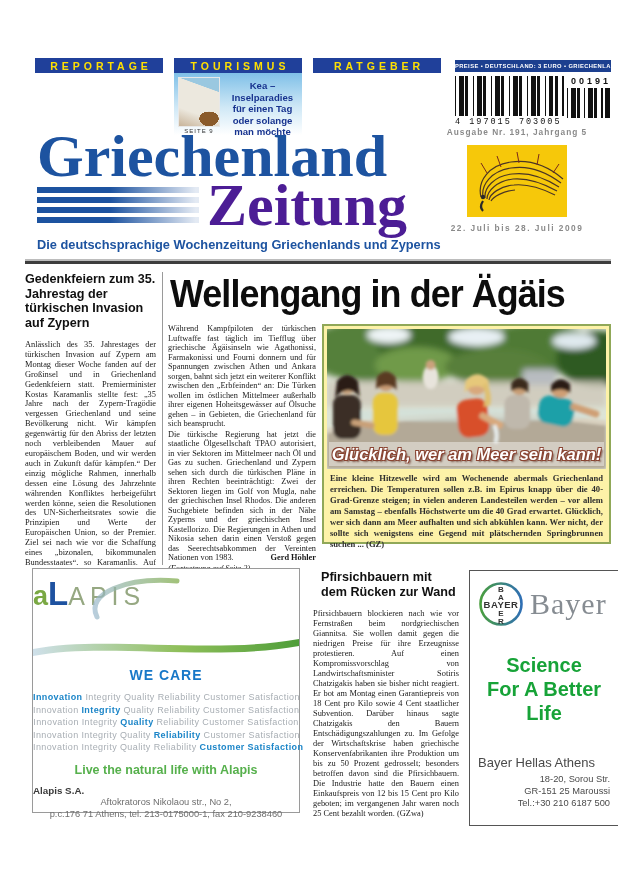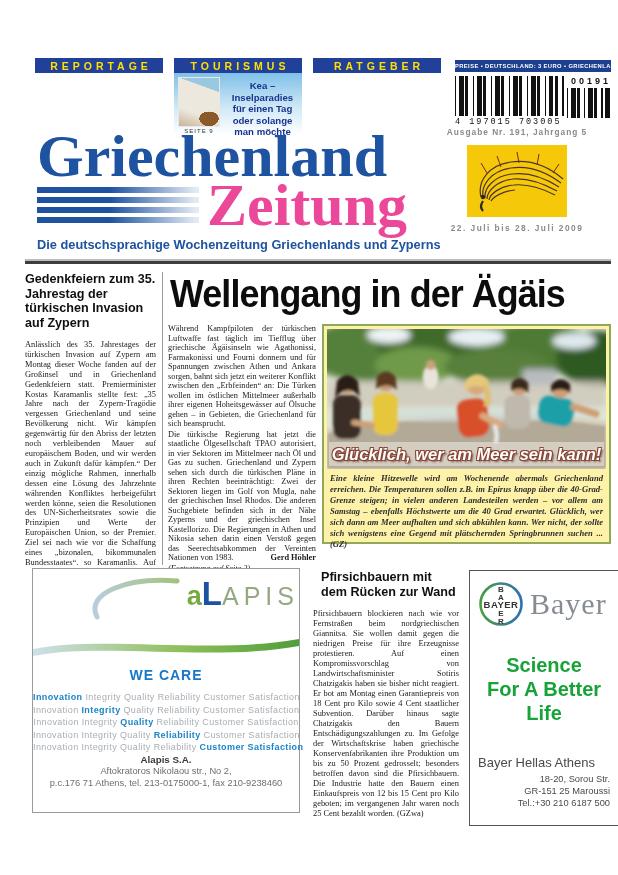--- a/index.html
+++ b/index.html
@@ -62,21 +62,21 @@
     font-family:"Liberation Serif", serif; font-weight:bold; color:#1d53a0;
     font-size:60px; line-height:58px; letter-spacing:0px; margin-left:12px;
   }
   .mh-line2 { display:flex; align-items:center; margin-left:12px; margin-top:-6px; }
   .mh-stripes { width:162px; margin-right:8px; }
   .mh-stripe {
     height:6px; margin:4px 0;
     background:linear-gradient(to right, #1d53a0 45%, rgba(29,83,160,0.12) 98%);
   }
   .mh-title2 {
-    font-family:"Liberation Serif", serif; font-weight:bold; color:#ec4899;
+    font-family:"Liberation Serif", serif; font-weight:bold; color:#4c1d95;
     font-size:60px; line-height:52px;text-align:center;
   }
   .mh-subtitle { color:#1d53a0; font-weight:bold; font-size:12.8px; margin:6px 0 0 12px; }
   .mh-right { position:absolute; right:0; top:0; width:152px; text-align:center; }
   .mh-issue { font-size:8.3px; font-weight:bold; color:#8a8a8a; letter-spacing:1px; white-space:nowrap; }
   .music-box { width:100px; height:72px; background:#f6c80a; margin:8px auto 6px auto; }
   .mh-date { font-size:8.3px; font-weight:bold; color:#8a8a8a; letter-spacing:1.5px; white-space:nowrap; }
   .rule { position:absolute; left:25px; top:259px; width:586px; border-top:2px solid #bcbcbc; border-bottom:3px solid #3d3d3d; height:3px; }
   
   .main { position:absolute; left:25px; top:270px; width:586px; height:295px; display:flex; }
@@ -103,38 +103,38 @@
     flex:1; background:#fdf2a8; border:2px solid #90a858; padding:3px; height:220px;
   }
   .photo-wrap { position:relative; width:100%; height:140px; overflow:hidden; }
   .overlay-caption {
     position:absolute; left:2px; right:2px; bottom:3px; height:24px;
     background:rgba(255,255,255,0.42); display:flex; align-items:center; justify-content:center;
     font-size:16.5px; font-weight:bold; font-style:italic; color:#fff; white-space:nowrap;
     text-shadow:1px 1px 0 #8a4432,-1px -1px 0 #8a4432,1px -1px 0 #8a4432,-1px 1px 0 #8a4432,2px 2px 2px rgba(90,40,25,.7);
   }
   .photo-caption {
-    font-family:"Liberation Serif", serif; font-style:italic; font-weight:bold;
+    font-family:"Liberation Serif", serif; font-weight:bold;
     font-size:8.6px; line-height:11px; color:#2e2e2e; text-align:justify; padding:4px 3px 0 3px;
   }
   
   .bottom { position:absolute; left:32px; top:568px; width:578px; display:flex; }
   .alapis-ad { width:268px; flex:none; border:1px solid #9a9a9a; background:#fff; height:245px; padding-top:6px; }
-  .alapis-logo { text-align:right; position:relative; height:58px; }
+  .alapis-logo { text-align:left; position:relative; height:58px; }
   .alapis-logo svg { position:absolute; left:34px; top:-2px; }
   .al-a { font-size:27px; color:#7aa843; font-weight:bold; }
   .al-l { font-size:33px; color:#1e52a0; font-weight:bold; }
   .al-apis { font-size:25px; color:#96a882; letter-spacing:5px; }
   .alapis-band { display:block; width:100%; height:24px; }
   .we-care { text-align:center; color:#1878c8; font-weight:bold; font-size:14px; letter-spacing:1px; margin:10px 0 8px 0; }
   .value-lines { text-align:center; }
   .value-line { font-size:9px; color:#a8aeb4; letter-spacing:0.4px; line-height:12.5px; white-space:nowrap; }
   .value-line b { color:#1b85c8; }
   .alapis-tagline { text-align:center; color:#56b04c; font-weight:bold; font-size:12.5px; margin:9px 0 8px 0; }
-  .alapis-company { text-align:center; color:#3a3a3a; font-weight:bold; font-size:9.8px; }
+  .alapis-company { color:#3a3a3a; font-weight:bold; font-size:9.8px; }
   .alapis-addr { text-align:center; color:#6e6e6e; font-size:9.3px; line-height:12px; }
   .peach-col { width:146px; flex:none; margin:2px 10px 0 13px; }
   .peach-head { font-size:12.6px; line-height:14.5px; font-weight:bold; color:#101010; margin-bottom:10px;margin-left:8px; }
   .peach-col .serif-body { font-size:8.4px; line-height:10px; }
   .bayer-ad { width:150px; flex:none; border:1px solid #555; background:#fff; height:256px; padding:10px 8px 0 8px; margin-top:2px; }
   .bayer-logo-row { display:flex; align-items:center; gap:6px; }
   .bayer-word { font-family:"Liberation Serif", serif; font-size:30px; color:#868c92; letter-spacing:1px; }
   .bayer-slogan { color:#17a338; font-weight:bold; font-size:20px; line-height:24px; text-align:center; margin-top:26px; }
   .bayer-name { font-size:13px; color:#4a4a4a; margin-top:30px; }
   .bayer-addr { font-size:9.3px; color:#4a4a4a; line-height:12px; margin-top:3px;text-align:right; }
@@ -373,20 +373,21 @@
         <path d="M0,16 C70,2 180,22 268,6 L268,13 C180,29 70,9 0,23 Z" fill="url(#band)"></path>
       </svg>
       <div class="we-care">WE CARE</div>
       <div class="value-lines" id="alapis-values">
           <div class="value-line"><b>Innovation</b> Integrity Quality Reliability Customer Satisfaction</div>
           <div class="value-line">Innovation <b>Integrity</b> Quality Reliability Customer Satisfaction</div>
           <div class="value-line">Innovation Integrity <b>Quality</b> Reliability Customer Satisfaction</div>
           <div class="value-line">Innovation Integrity Quality <b>Reliability</b> Customer Satisfaction</div>
           <div class="value-line">Innovation Integrity Quality Reliability <b>Customer Satisfaction</b></div>
         </div>
+      <div class="alapis-tagline">Live the natural life with Alapis</div>
       <div class="alapis-company">Alapis S.A.</div>
       <div class="alapis-addr">Aftokratoros Nikolaou str., No 2,</div>
       <div class="alapis-addr">p.c.176 71 Athens, tel. 213-0175000-1, fax 210-9238460</div>
     </div>
 
     <div class="peach-col">
       <div class="peach-head">Pfirsichbauern mit dem Rücken zur Wand</div>
       <div class="serif-body">Pfirsichbauern blockieren nach wie vor Fernstraßen beim nordgriechischen Giannitsa. Sie wollen damit gegen die niedrigen Preise für ihre Erzeugnisse protestieren. Auf einen Kompromissvorschlag von Landwirtschaftsminister Sotiris Chatzigakis haben sie bisher nicht reagiert. Er bot am Montag einen Garantiepreis von 18 Cent pro Kilo sowie 4 Cent staatlicher Subvention. Darüber hinaus sagte Chatzigakis den Bauern Entschädigungszahlungen zu. Im Gefolge der Wirtschaftskrise haben griechische Konservenfabrikanten ihre Produktion um bis zu 50 Prozent gedrosselt; besonders betroffen davon sind die Pfirsichbauern. Die Industrie hatte den Bauern einen Einkaufspreis von 12 bis 15 Cent pro Kilo geboten; im vergangenen Jahr waren noch 25 Cent bezahlt worden. (GZwa)</div>
     </div>
 

